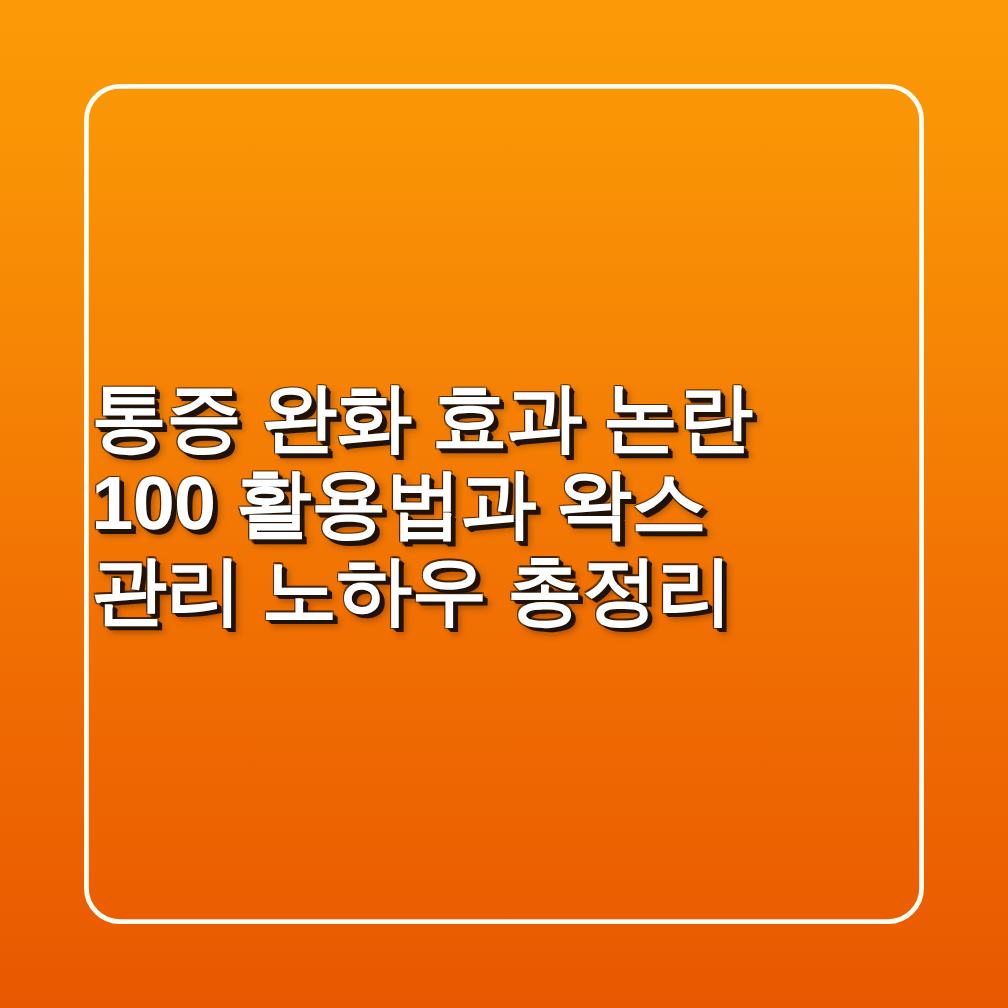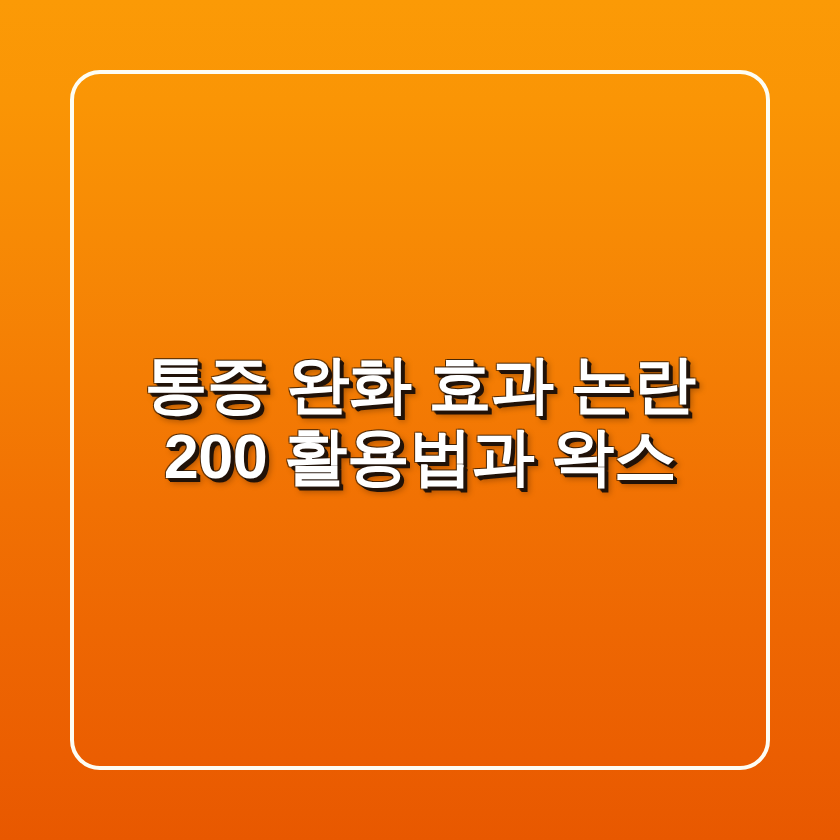--- a/index.html
+++ b/index.html
@@ -41,21 +41,20 @@
     pointer-events: none;
   }
 
   
   #headline {
     position: absolute;
     left: 70px;
     right: 70px;
     top: 50%;
     transform: translateY(-50%);
-    text-align: center;
     padding: 0 6px;
   }
 
   .headline-line {
     display: block;
     font-family: "Liberation Sans", "DejaVu Sans", sans-serif;
     font-weight: bold;
     font-size: 63px;
     line-height: 72px;
     letter-spacing: -0.5px;
@@ -74,16 +73,17 @@
 </style>
 </head>
 <body>
 
 <div id="poster">
 
   <div id="frame"></div>
 
   <div id="headline">
     <span class="headline-line">통증 완화 효과 논란</span>
-    <span class="headline-line">200 활용법과 왁스</span>
+    <span class="headline-line">100 활용법과 왁스</span>
+    <span class="headline-line">관리 노하우 총정리</span>
   </div>
 
 </div>
 
 </body></html>

